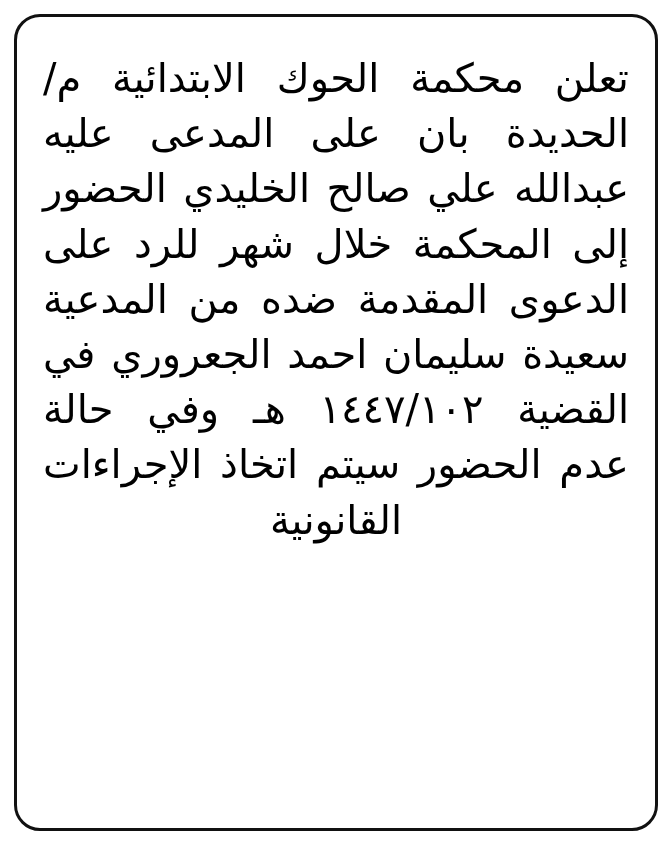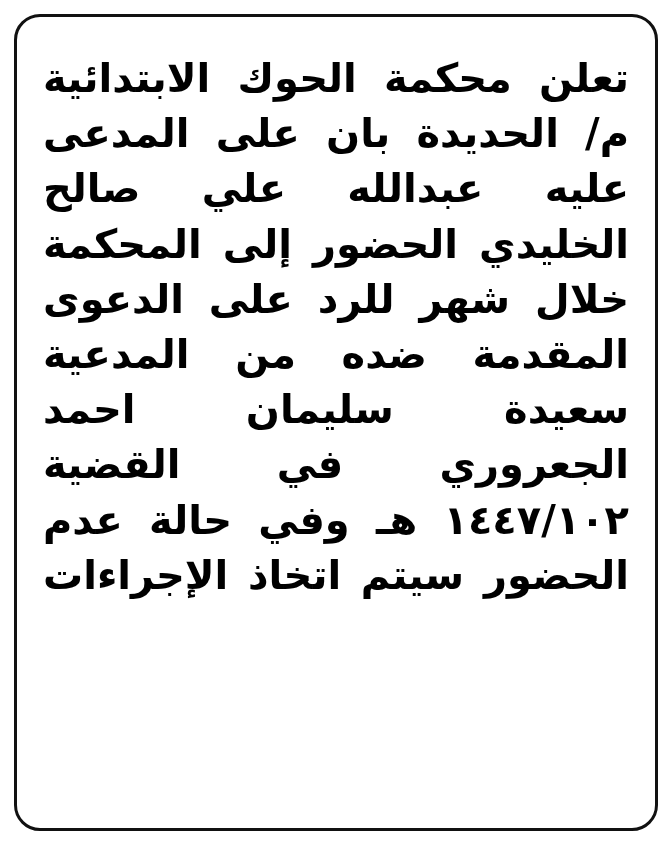--- a/index.html
+++ b/index.html
@@ -31,35 +31,36 @@
     padding: 34px 26px 20px 26px;
     display: flex;
     flex-direction: column;
     justify-content: flex-start;
   }
   .notice-body {
     direction: rtl;
     text-align: justify;
     text-align-last: justify;
     font-family: "DejaVu Sans", sans-serif;
-    font-weight: 700;
+    font-weight: 400;
     font-size: 40px;
     line-height: 1.38;
     color: #000000;
     letter-spacing: 0px;
     word-spacing: 2px;
   }
   .notice-body .last-line {
     display: block;
     text-align: center;
     text-align-last: center;
   }
 </style>
 </head>
 <body>
 
 <div class="page">
   <div class="notice-card">
     <div class="notice-body">
       <span>تعلن محكمة الحوك الابتدائية م/ الحديدة بان على المدعى عليه عبدالله علي صالح الخليدي الحضور إلى المحكمة خلال شهر للرد على الدعوى المقدمة ضده من المدعية سعيدة سليمان احمد الجعروري في القضية ١٤٤٧/١٠٢ هـ وفي حالة عدم الحضور سيتم اتخاذ الإجراءات</span>
+      <span class="last-line">القانونية</span>
     </div>
   </div>
 </div>
 
 </body></html>

